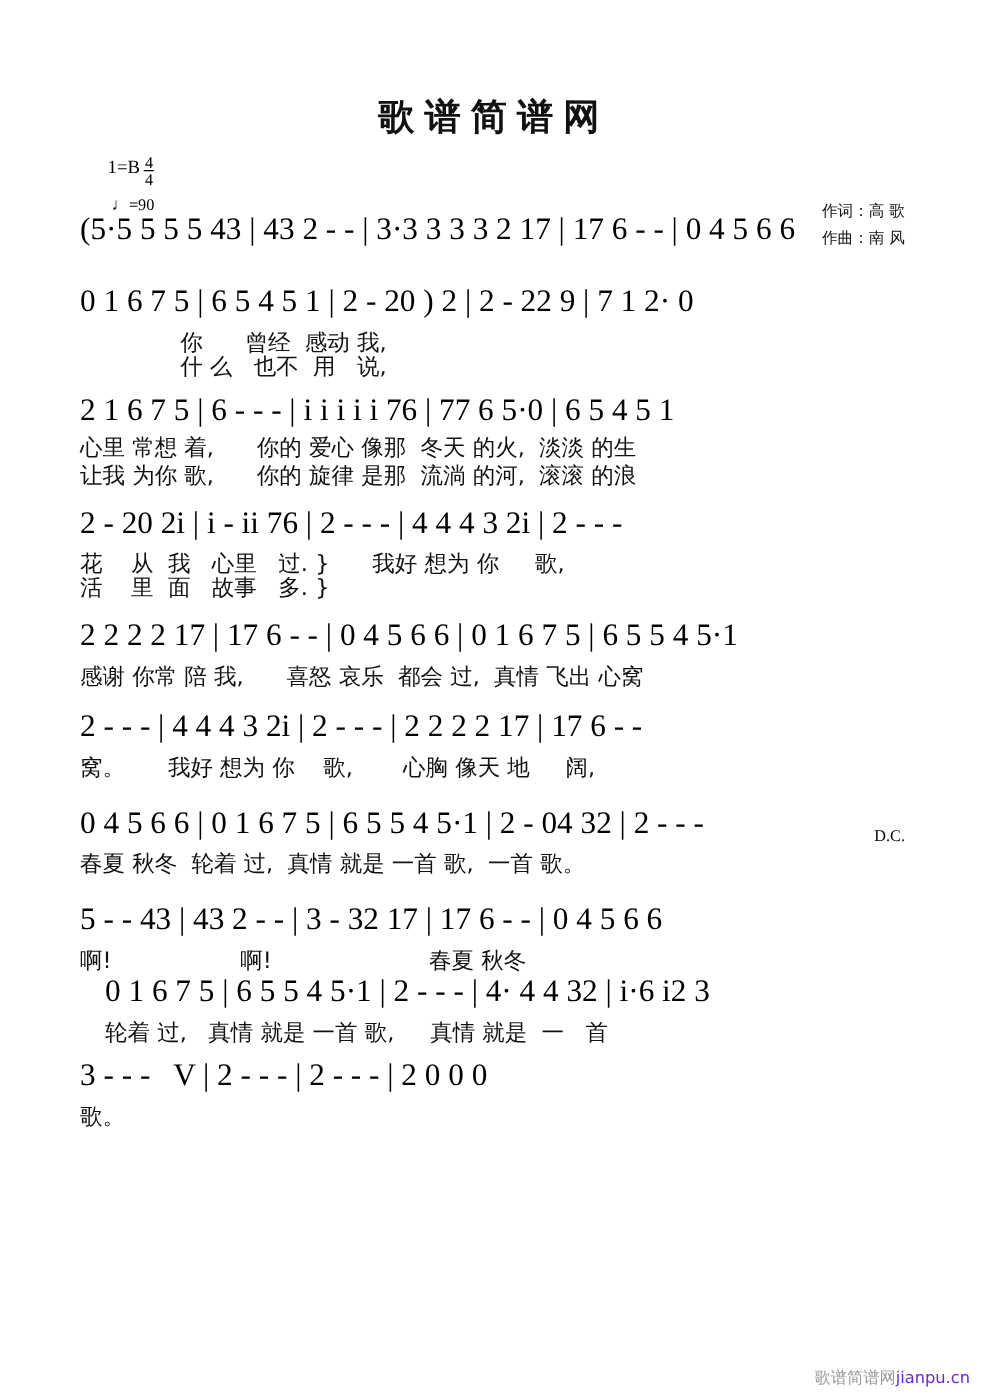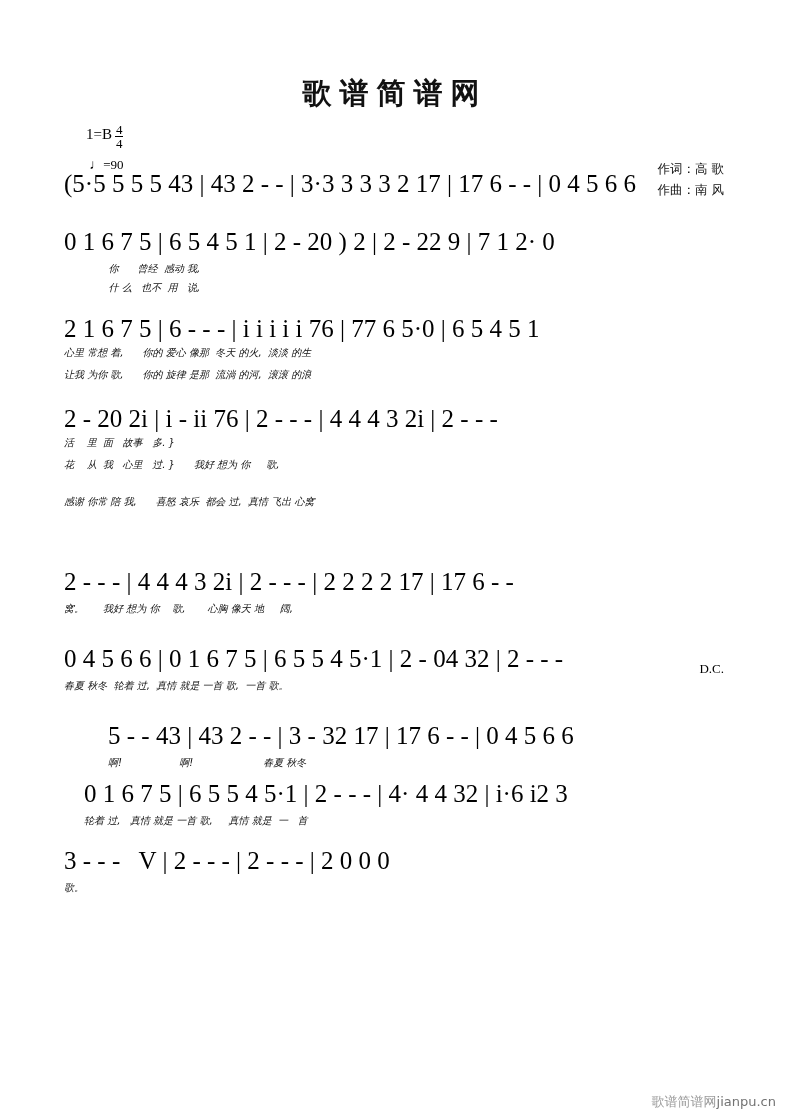--- a/index.html
+++ b/index.html
@@ -90,46 +90,45 @@
     position: relative;
     height: 34px;
     font-family: Liberation Serif, serif;
     font-size: 25px;
     white-space: pre;
     letter-spacing: 0px;
   }
   .lyric {
     position: relative;
     font-family: "DejaVu Sans", sans-serif;
-    font-size: 10px;
+    font-size: 18px;
     white-space: pre;
     height: 22px;
     letter-spacing: 0px;
     color: #111;
-    font-style: italic;
   }
   .lyric2 { margin-top: -3px; }
 
   .dc {
     position: absolute;
     right: 2px;
     font-family: "Liberation Serif", serif;
     font-size: 13px;
   }
 
   
   .watermark {
     position: absolute;
     right: 14px;
     bottom: 8px;
     font-family: "DejaVu Sans", sans-serif;
     font-size: 13px;
     color: #9a9a9a;
   }
-  .watermark .red { color: #737373; }
+  .watermark .red { color: #6d28d9; }
 </style>
 </head>
 <body>
 
 <div class="page">
 
   <div class="title">歌谱简谱网</div>
 
   <div class="key-block">
     <div class="key-line">
@@ -160,40 +159,41 @@
   </div>
 
   <div class="system" style="top:315px;">
     <div class="notes">2 1 6 7 5 | 6 - - - | i i i i i 76 | 77 6 5·0 | 6 5 4 5 1</div>
     <div class="lyric lyric2">心里 常想 着,      你的 爱心 像那  冬天 的火,  淡淡 的生</div>
     <div class="lyric">让我 为你 歌,      你的 旋律 是那  流淌 的河,  滚滚 的浪</div>
   </div>
 
   <div class="system" style="top:405px;">
     <div class="notes">2 - 20 2i | i - ii 76 | 2 - - - | 4 4 4 3 2i | 2 - - -</div>
+    <div class="lyric">花    从  我   心里   过. }      我好 想为 你     歌,</div>
     <div class="lyric lyric2">活    里  面   故事   多. }</div>
-    <div class="lyric">花    从  我   心里   过. }      我好 想为 你     歌,</div>
   </div>
 
   <div class="system" style="top:495px;">
+    <div class="notes">2 2 2 2 17 | 17 6 - - | 0 4 5 6 6 | 0 1 6 7 5 | 6 5 5 4 5·1</div>
     <div class="lyric">感谢 你常 陪 我,      喜怒 哀乐  都会 过,  真情 飞出 心窝</div>
   </div>
 
   <div class="system" style="top:568px;">
     <div class="notes">2 - - - | 4 4 4 3 2i | 2 - - - | 2 2 2 2 17 | 17 6 - -</div>
     <div class="lyric">窝。      我好 想为 你    歌,       心胸 像天 地     阔,</div>
   </div>
 
   <div class="system" style="top:645px;">
     <div class="notes">0 4 5 6 6 | 0 1 6 7 5 | 6 5 5 4 5·1 | 2 - 04 32 | 2 - - -</div>
     <div class="lyric">春夏 秋冬  轮着 过,  真情 就是 一首 歌,  一首 歌。</div>
     <div class="dc" style="top:16px;text-align:right;">D.C.</div>
   </div>
 
-  <div class="system" style="top:722px;margin-left:44px;">
+  <div class="system" style="top:722px;">
     <div class="notes">5 - - 43 | 43 2 - - | 3 - 32 17 | 17 6 - - | 0 4 5 6 6</div>
     <div class="lyric">啊!                  啊!                      春夏 秋冬</div>
   </div>
 
   <div class="system" style="top:780px;margin-left:20px;">
     <div class="notes">0 1 6 7 5 | 6 5 5 4 5·1 | 2 - - - | 4· 4 4 32 | i·6 i2 3</div>
     <div class="lyric">轮着 过,   真情 就是 一首 歌,     真情 就是  一   首</div>
   </div>
 
   <div class="system" style="top:847px;">

